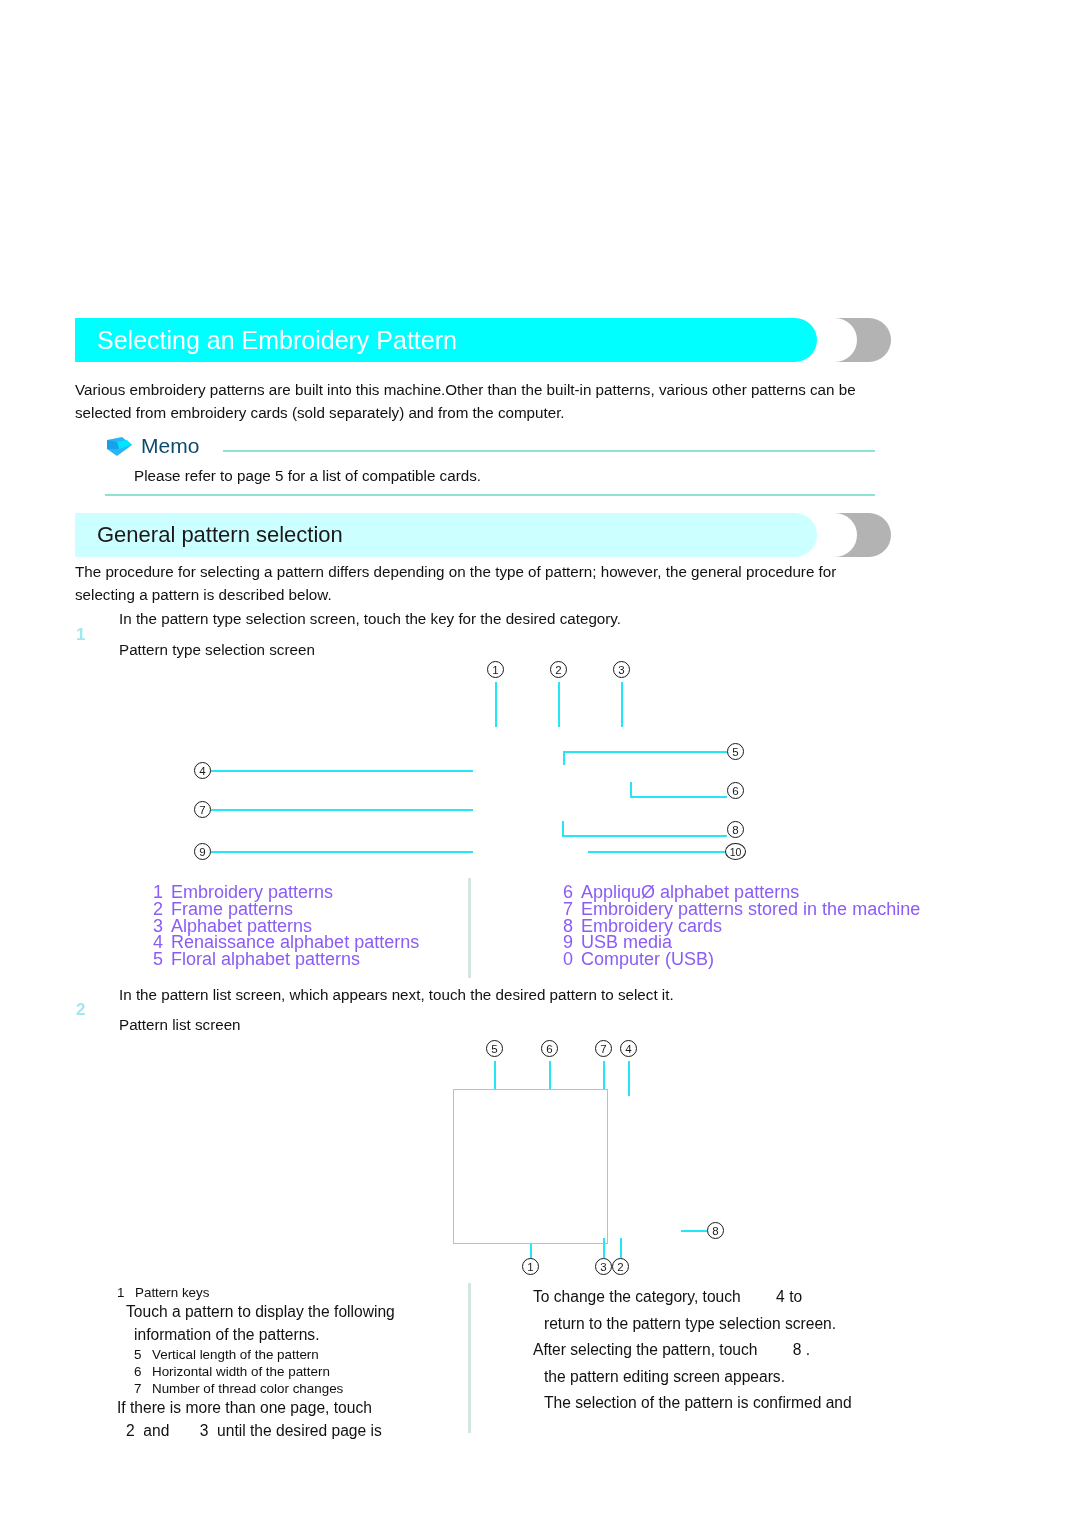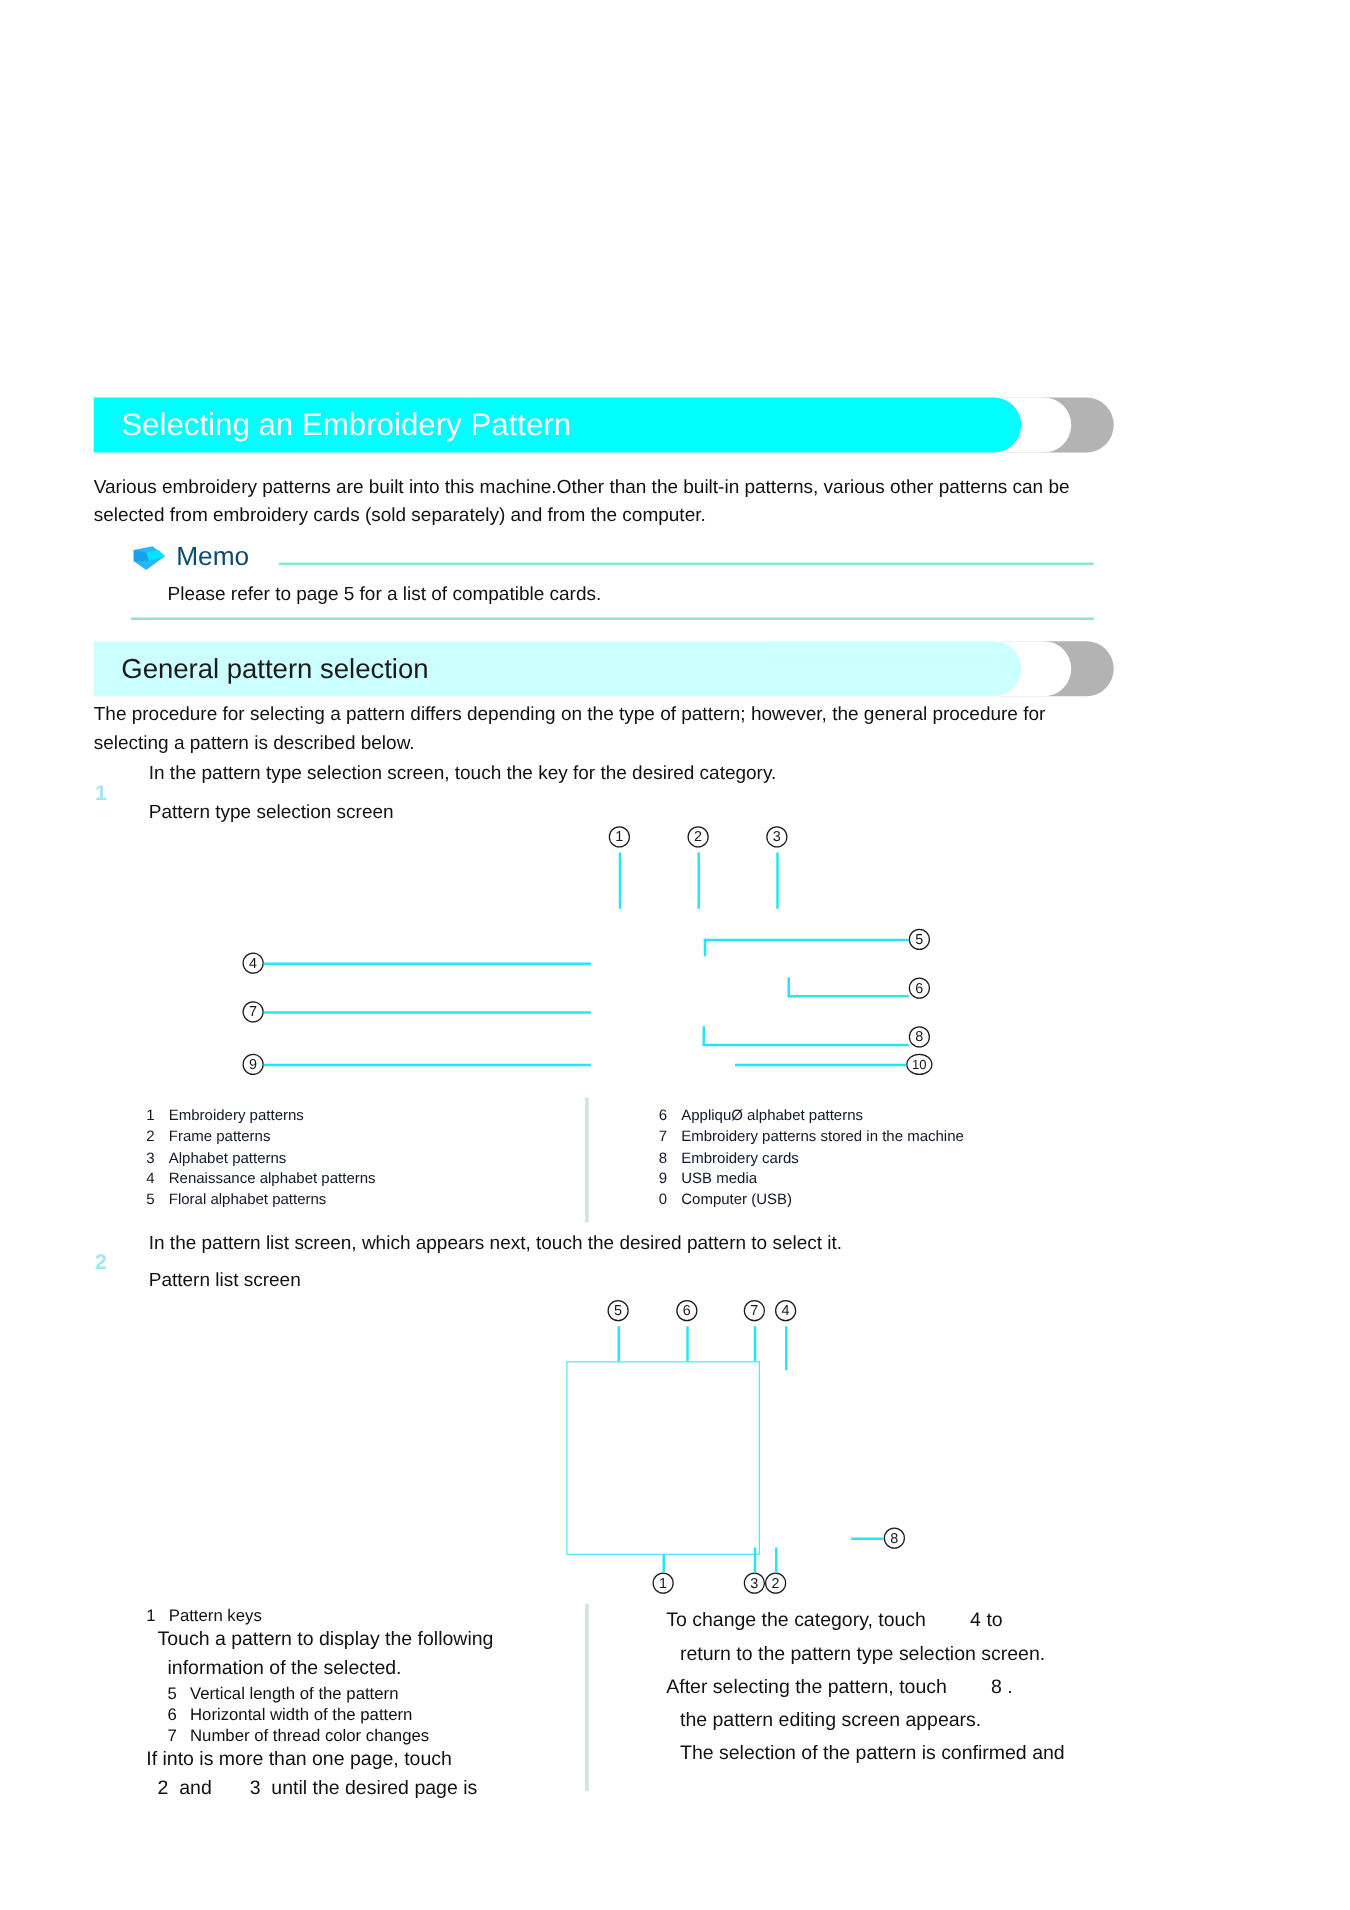--- a/index.html
+++ b/index.html
@@ -203,23 +203,24 @@
     left: 0;
     top: 0;
     width: 1080px;
     height: 1528px;
     pointer-events: none;
   }
 
   
   .legend-col {
     position: absolute;
-    font-size: 12px;
+    font-size: 18px;
     line-height: 16.8px;
-    color: #0f172a;
+    color: #8b5cf6;
+    margin-left: 36px;
   }
   .legend-row {
     display: block;
     white-space: nowrap;
   }
   .legend-row .lg-n {
     display: inline-block;
     width: 18px;
   }
 
@@ -385,25 +386,25 @@
 
     <div class="cbadge" style="left:612px; top:1258px;">2</div>
     <div class="cline-v" style="left:620px; top:1238px; height:20px;"></div>
   </div>
 
   <div class="legend-divider" id="legend2-divider"></div>
 
   <div class="desc-block" id="desc-left">
     <span class="dl-small desc-line"><span class="lg-n">1</span><span>Pattern keys</span></span>
     <span class="dl-big desc-line indent1">Touch a pattern to display the following</span>
-    <span class="dl-big desc-line indent2">information of the selected.</span>
+    <span class="dl-big desc-line indent2">information of the patterns.</span>
     <span class="dl-small desc-line indent2"><span class="lg-n">5</span><span>Vertical length of the pattern</span></span>
     <span class="dl-small desc-line indent2"><span class="lg-n">6</span><span>Horizontal width of the pattern</span></span>
     <span class="dl-small desc-line indent2"><span class="lg-n">7</span><span>Number of thread color changes</span></span>
-    <span class="dl-big desc-line">If into is more than one page, touch</span>
+    <span class="dl-big desc-line">If there is more than one page, touch</span>
     <span class="clip-line desc-line"><span>2</span>&nbsp;&nbsp;<span>and</span>&nbsp;&nbsp;&nbsp;&nbsp;&nbsp;&nbsp;&nbsp;<span>3</span>&nbsp;&nbsp;<span>until the desired page is</span></span>
   </div>
 
   <div class="desc-block" id="desc-right">
     <span class="dl-big"><span>To change the category, touch</span><span class="inline-ref">4</span>&nbsp;<span>to</span></span>
     <span class="dl-big indent1">return to the pattern type selection screen.</span>
     <span class="dl-big"><span>After selecting the pattern, touch</span><span class="inline-ref">8</span>&nbsp;<span>.</span></span>
     <span class="dl-big indent1">the pattern editing screen appears.</span>
     <span class="dl-big indent1">The selection of the pattern is confirmed and</span>
   </div>

